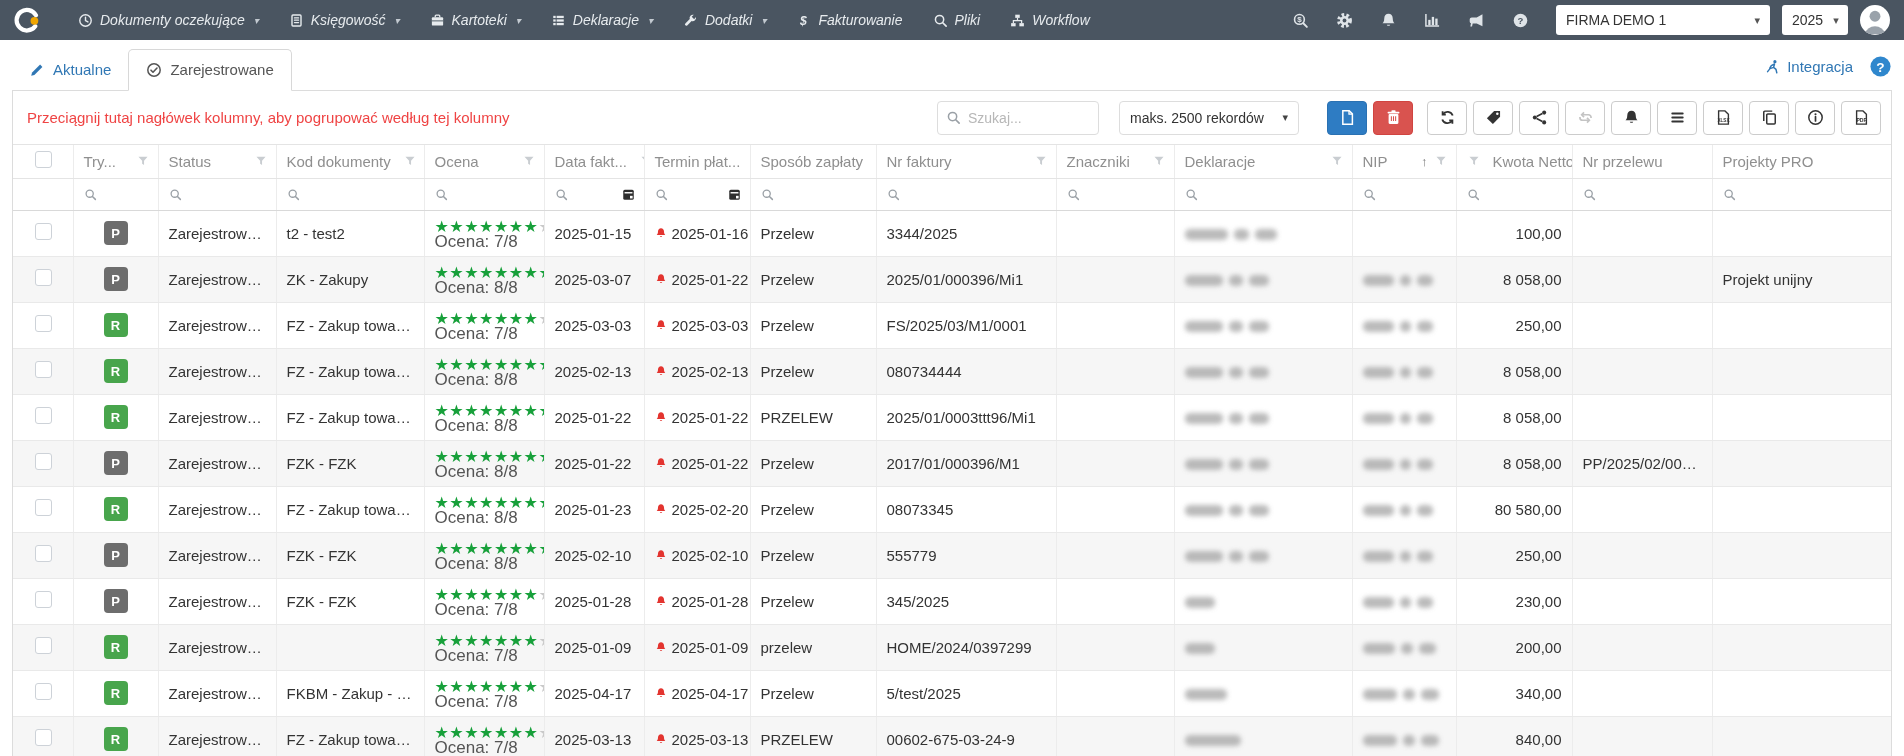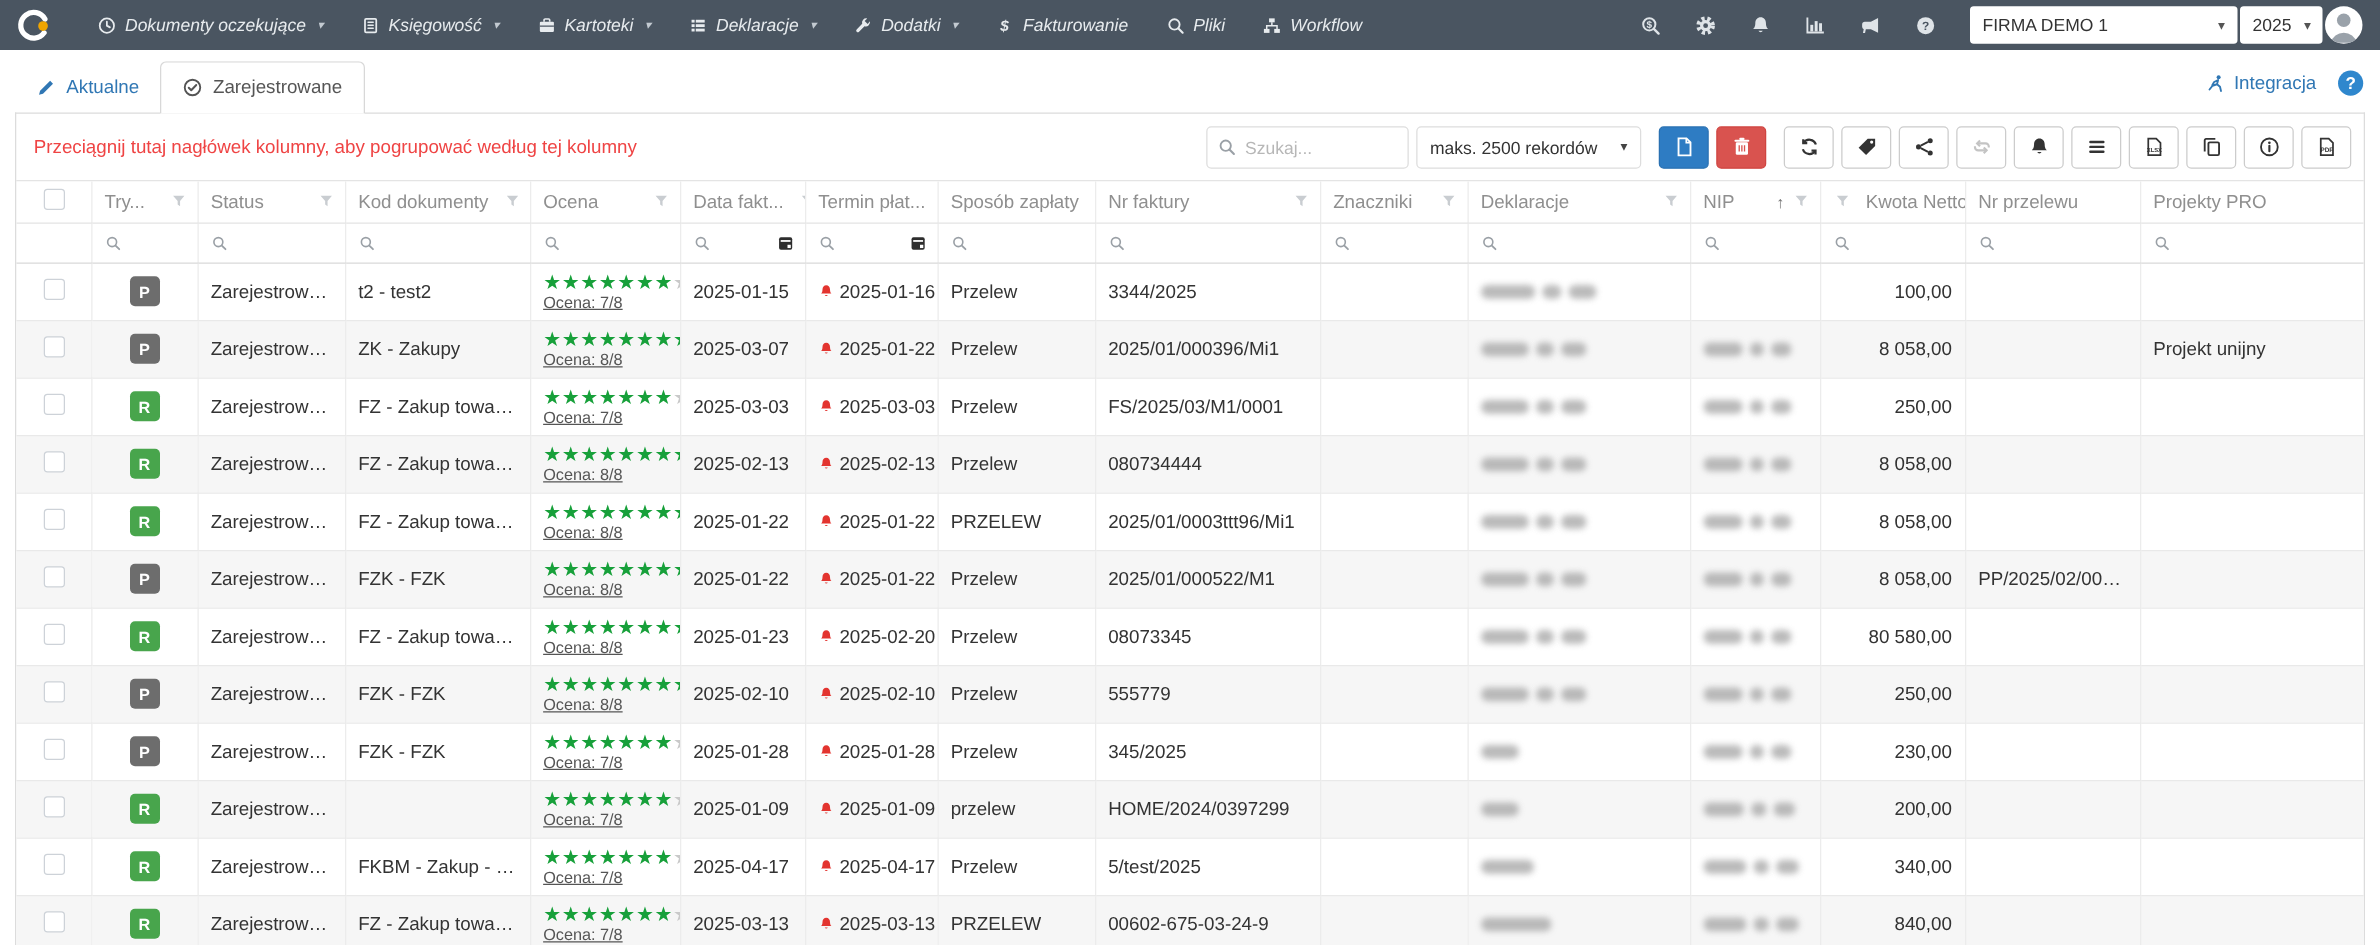--- a/index.html
+++ b/index.html
@@ -10,21 +10,21 @@
   .navbar { height:40px; background:#4a5561; display:flex; align-items:center;
     color:#e7ebee; padding:0 14px; }
   .logo { width:27px; height:27px; margin-right:22px; flex:0 0 auto; }
   .nav-menu { display:flex; align-items:center; height:100%;font-style:italic; }
   .nav-item { display:flex; align-items:center; gap:7px; padding:0 15px; height:100%;
     font-size:14px; cursor:pointer; white-space:nowrap; }
   .nav-item .caret { font-size:10px; color:#c3cad1; margin-left:2px; }
   .icn { display:inline-flex; align-items:center; justify-content:center; line-height:0; }
   .nav-right { margin-left:auto; display:flex; align-items:center; gap:27px; }
   .nav-right .icn { color:#dfe4e8; cursor:pointer; }
-  .nav-selects { display:flex; align-items:center; gap:2px; margin-left:27px; }
+  .nav-selects { display:flex; align-items:center; gap:12px; margin-left:27px; }
   .pillselect { background:#fff; color:#333; border-radius:3px; height:30px;
     display:flex; align-items:center; font-size:14px; padding:0 10px; cursor:pointer; }
   .pillselect .caret { margin-left:auto; font-size:11px; color:#555; padding-left:10px; }
   .company { width:214px; }
   .year { width:66px; }
   .avatar { width:30px; height:30px; background:#fff; border-radius:50%;
     display:flex; align-items:center; justify-content:center; color:#9aa2aa;
     overflow:hidden; cursor:pointer; }
 
   
@@ -40,21 +40,21 @@
   .integration { display:flex; align-items:center; gap:6px; color:#3077b4;
     font-size:15px; cursor:pointer; }
   .help-round { color:#2f87cd; cursor:pointer; line-height:0; }
 
   
   .panel { margin:0 12px; border:1px solid #dcdcdc; border-bottom:none;
     height:666px; background:#fff; position:relative; z-index:1; }
   .toolbar { height:54px; display:flex; align-items:center; padding:0 10px 0 14px;
     border-bottom:1px solid #e4e4e4; }
   .group-hint { color:#ef4444; font-size:15px; }
-  .toolbar-right { margin-left:auto; display:flex; align-items:center; gap:6px; }
+  .toolbar-right { margin-left:auto; display:flex; align-items:center; gap:20px; }
   .searchbox { position:relative; width:162px; }
   .searchbox input { width:100%; height:34px; border:1px solid #ddd; border-radius:4px;
     padding:0 8px 0 30px; font-size:14px; color:#333; outline:none;
     font-family:"Liberation Sans", sans-serif; }
   .searchbox input::placeholder { color:#b7b7b7; }
   .searchbox .icn { position:absolute; left:9px; top:9px; color:#9aa0a6; }
   .records { width:180px; height:34px; border:1px solid #ddd; border-radius:4px;
     display:flex; align-items:center; font-size:14px; color:#333; padding:0 10px;
     cursor:pointer; margin-right:8px; }
   .records .caret { margin-left:auto; font-size:11px; color:#444; }
@@ -89,21 +89,21 @@
   td.right { text-align:right; padding-right:12px; }
   .cbx { width:17px; height:17px; border:1.5px solid #cdd2d8; border-radius:3px;
     background:#fff; display:inline-block; cursor:pointer; }
   td .cbx, th .cbx { margin-left:12px; }
   .badge { display:inline-flex; width:24px; height:24px; border-radius:4px;
     align-items:center; justify-content:center; color:#fff; font-size:13px;
     font-weight:bold; }
   .stars { font-size:16px; letter-spacing:0.5px; line-height:17px; }
   .star-on { color:#17a03a; }
   .star-off { color:#c9c9c9; }
-  .ocena-label { font-size:13px; color:#555; line-height:13px;text-decoration:underline; }
+  .ocena-label { font-size:17px; color:#555; line-height:13px; }
   .due { display:flex; align-items:center; gap:5px; }
   .due .bell { color:#e3342f; line-height:0; }
   .blurblob { display:inline-block; height:11px; border-radius:5px; background:#a9a9a9;
     filter:blur(2.6px); opacity:.8; margin-right:6px; vertical-align:middle; }
 </style>
 </head>
 <body>
 
 <header class="navbar">
   <span class="logo icn">
@@ -908,21 +908,21 @@
                 <span class="icn bell">
                   <svg width="12" height="12" viewBox="0 0 16 16">
                     <path d="M8 1.6c-2.4 0-4 1.9-4 4.4 0 2.9-1 3.9-1.7 4.5h11.4C13 9.9 12 8.9 12 6c0-2.5-1.6-4.4-4-4.4z" fill="currentColor"></path>
                     <path d="M6.4 11.9a1.7 1.7 0 0 0 3.2 0z" fill="currentColor"></path>
                   </svg>
                 </span>
                 <span>2025-01-22</span>
               </span>
             </td>
             <td>Przelew</td>
-            <td>2025/01/000522/M1</td>
+            <td>2017/01/000396/M1</td>
             <td></td>
             <td><span><span class="blurblob" style="width: 38px;"></span><span class="blurblob" style="width: 14px;"></span><span class="blurblob" style="width: 20px;"></span></span></td>
             <td><span><span class="blurblob" style="width: 31px;"></span><span class="blurblob" style="width: 11px;"></span><span class="blurblob" style="width: 16px;"></span></span></td>
             <td class="right">8 058,00</td>
             <td>PP/2025/02/0001/T</td>
             <td></td>
           </tr>
           <tr class="row">
             <td><span class="cbx"></span></td>
             <td class="center"><span class="badge" style="background: rgb(72, 165, 76);">R</span></td>

